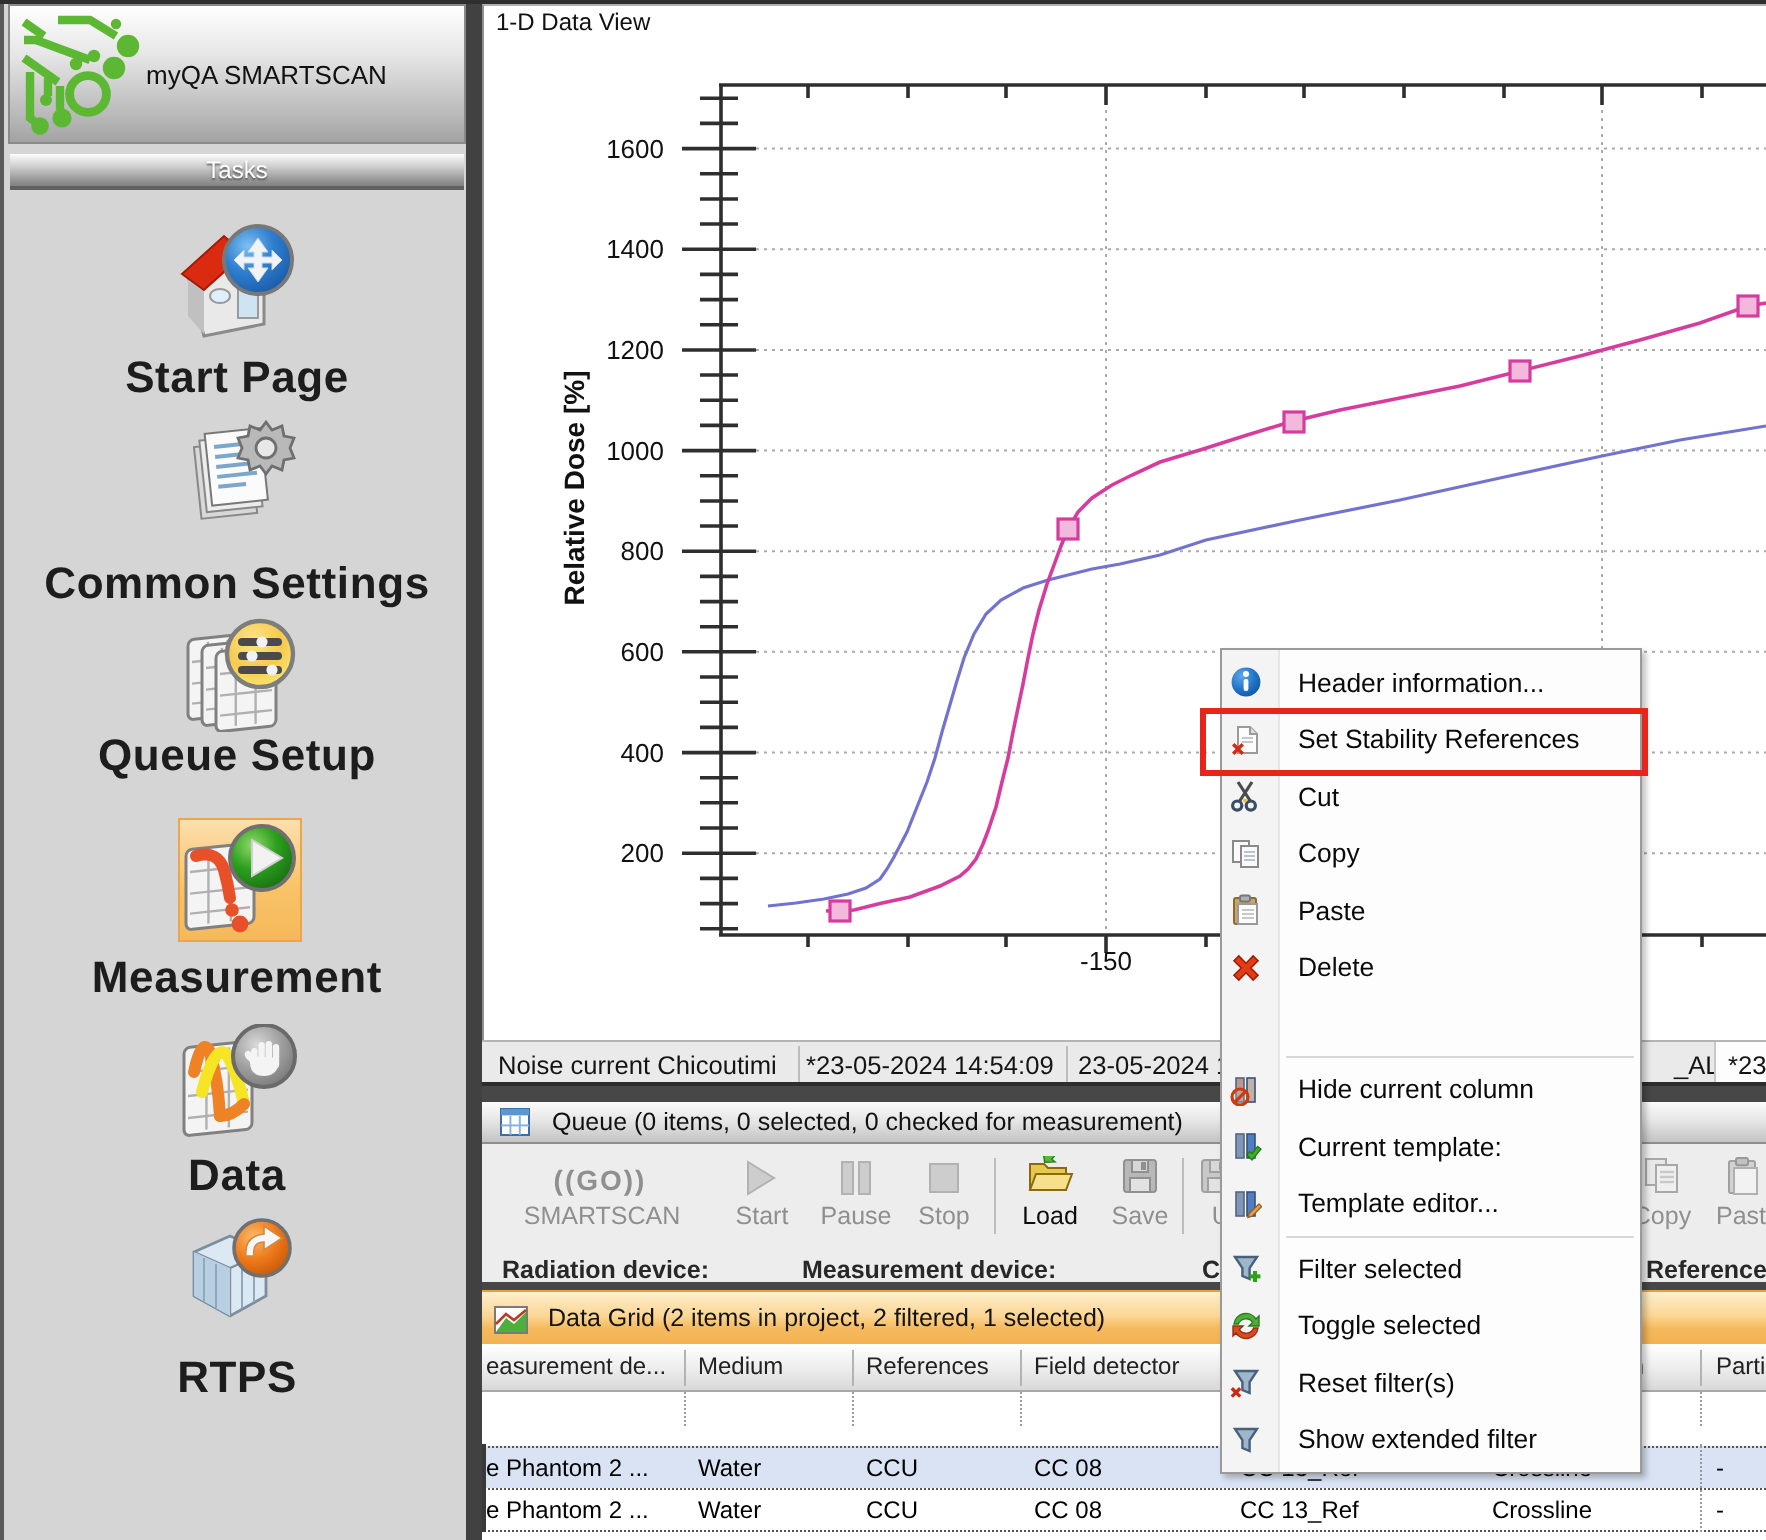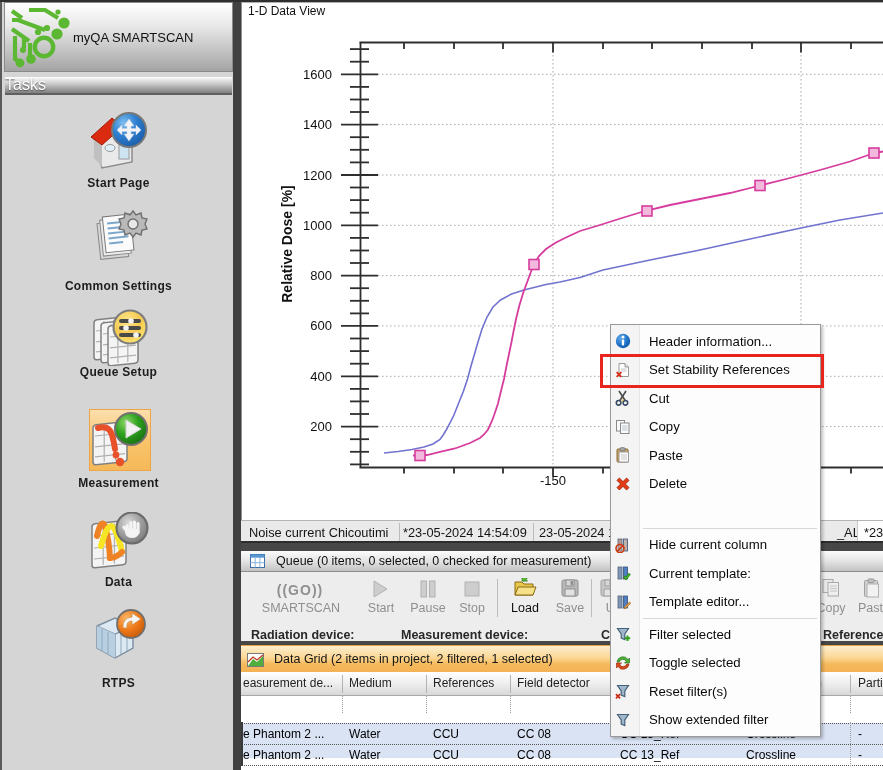--- a/index.html
+++ b/index.html
@@ -1,21 +1,21 @@
 <!DOCTYPE html>
 <html><head><meta charset="utf-8"><style>
 *{margin:0;padding:0;box-sizing:border-box}
 html,body{width:883px;height:770px;overflow:hidden}
 body{font-family:"Liberation Sans",sans-serif;background:#414141;position:relative}
 #sidebar{left:0;top:0;width:233px;height:770px;background:#d5d5d5;border-left:2px solid #5a5a5a;position:absolute}
 #logo{left:2px;top:2px;width:229px;height:70px;background:linear-gradient(180deg,#ffffff,#e7e7e7 35%,#b9b9b9 80%,#a3a3a3);border:1px solid #8a8a8a;position:absolute}
 #logo span{position:absolute;left:68px;top:27px;font-size:13px;color:#111}
-#tasks{left:3px;top:77px;width:227px;height:18px;background:linear-gradient(180deg,#fdfdfd,#cdcdcd 40%,#9e9e9e 75%,#818181);border-bottom:2px solid #606060;position:absolute;color:#fff;font-size:16px;line-height:16px;text-shadow:0 1px 1px #555}
+#tasks{left:3px;top:77px;width:227px;height:18px;background:linear-gradient(180deg,#fdfdfd,#cdcdcd 40%,#9e9e9e 75%,#818181);border-bottom:2px solid #606060;position:absolute;text-align:center;color:#fff;font-size:12px;line-height:16px;text-shadow:0 1px 1px #555}
 .sicon{position:absolute;left:0;width:233px;text-align:center}
-.slab{position:absolute;left:0;width:233px;text-align:center;font-weight:bold;font-size:12px;color:#1d1d1d;letter-spacing:0.3px}
+.slab{position:absolute;left:0;width:233px;text-align:center;font-weight:bold;font-size:22px;color:#1d1d1d;letter-spacing:0.3px}
 #mbox{position:absolute;left:87px;top:409px;width:62px;height:62px;background:linear-gradient(180deg,#fcdfae,#f9c368 55%,#f5b95a);border:1px solid #eda549}
 #chart{left:241px;top:2px;width:642px;height:518px;background:#fff;border-left:1px solid #909090;border-top:1px solid #b0b0b0;position:absolute}
 #cht{position:absolute;left:248px;top:4px;font-size:12px;color:#111}
 #ylab{position:absolute;left:287px;top:244px;transform:translate(-50%,-50%) rotate(-90deg);font-weight:bold;font-size:14px;color:#111;white-space:nowrap}
 svg.plot{position:absolute;left:241px;top:2px}
 .gr{stroke:#ababab;stroke-width:1;stroke-dasharray:1.5 2.5}
 .tk{stroke:#2e2e2e;stroke-width:1.8}
 .ylab{font:13px "Liberation Sans";fill:#111;text-anchor:end}
 .xlab{font:13px "Liberation Sans";fill:#111;text-anchor:middle}
 #tabbar{left:241px;top:520px;width:642px;height:21px;background:#eaeaea;border-top:1px solid #b4b4b4;position:absolute;overflow:hidden}
@@ -31,21 +31,21 @@
 .vsep{position:absolute;top:7px;height:38px;width:1px;background:#bdbdbd}
 .devrow{position:absolute;top:56px;font-size:12.5px;font-weight:bold;color:#282828;white-space:nowrap}
 #dgband{left:241px;top:641px;width:642px;height:4px;background:#474747;position:absolute}
 #dgbar{left:241px;top:645px;width:642px;height:27px;background:linear-gradient(180deg,#fdeecd,#fbd795 45%,#f5b95c 70%,#f3b254);border-top:1px solid #e2a23e;position:absolute;font-size:12.5px;color:#141414;line-height:26px}
 #dgbar span{position:absolute;left:33px}
 #thdr{left:241px;top:672px;width:642px;height:24px;background:linear-gradient(180deg,#ffffff,#ececec 55%,#d8d8d8);border-bottom:1px solid #a8a8a8;position:absolute;font-size:12px;color:#222;line-height:23px}
 .hsep{position:absolute;top:3px;height:18px;width:1px;background:#b3b3b3}
 .hc{position:absolute;white-space:nowrap}
 #tbody{left:241px;top:696px;width:642px;height:74px;background:#fff;position:absolute}
 .dotv{position:absolute;top:0;height:17px;width:0;border-left:1px dotted #9a9a9a}
-.row{position:absolute;left:0;width:642px;height:35px;font-size:12px;color:#000;line-height:20px;border-top:1px dotted #555}
+.row{position:absolute;left:0;width:642px;height:21px;font-size:12px;color:#000;line-height:20px;border-top:1px dotted #555}
 .row.sel{background:#d9e3f4}
 .cell{position:absolute;white-space:nowrap}
 #menu{left:610px;top:324px;width:211px;height:413px;background:#fdfdfd;border:1px solid #9a9a9a;position:absolute;z-index:10;box-shadow:2px 2px 3px rgba(0,0,0,0.25)}
 #gutter{position:absolute;left:0;top:0;width:29px;height:411px;background:#f4f4f4;border-right:1px solid #e6e6e6}
 .mi{position:absolute;left:0;width:209px;height:29px}
 .mi .ic{position:absolute;left:4px;top:6px}
 .mi .tx{position:absolute;left:38px;top:6.5px;font-size:13.2px;color:#0a0a0a;white-space:nowrap}
 .msep{position:absolute;left:32px;width:174px;height:1px;background:#d8d8d8}
 #redbox{left:600px;top:354px;width:224px;height:34px;border:3px solid #e8251c;position:absolute;z-index:20}
 </style></head>

